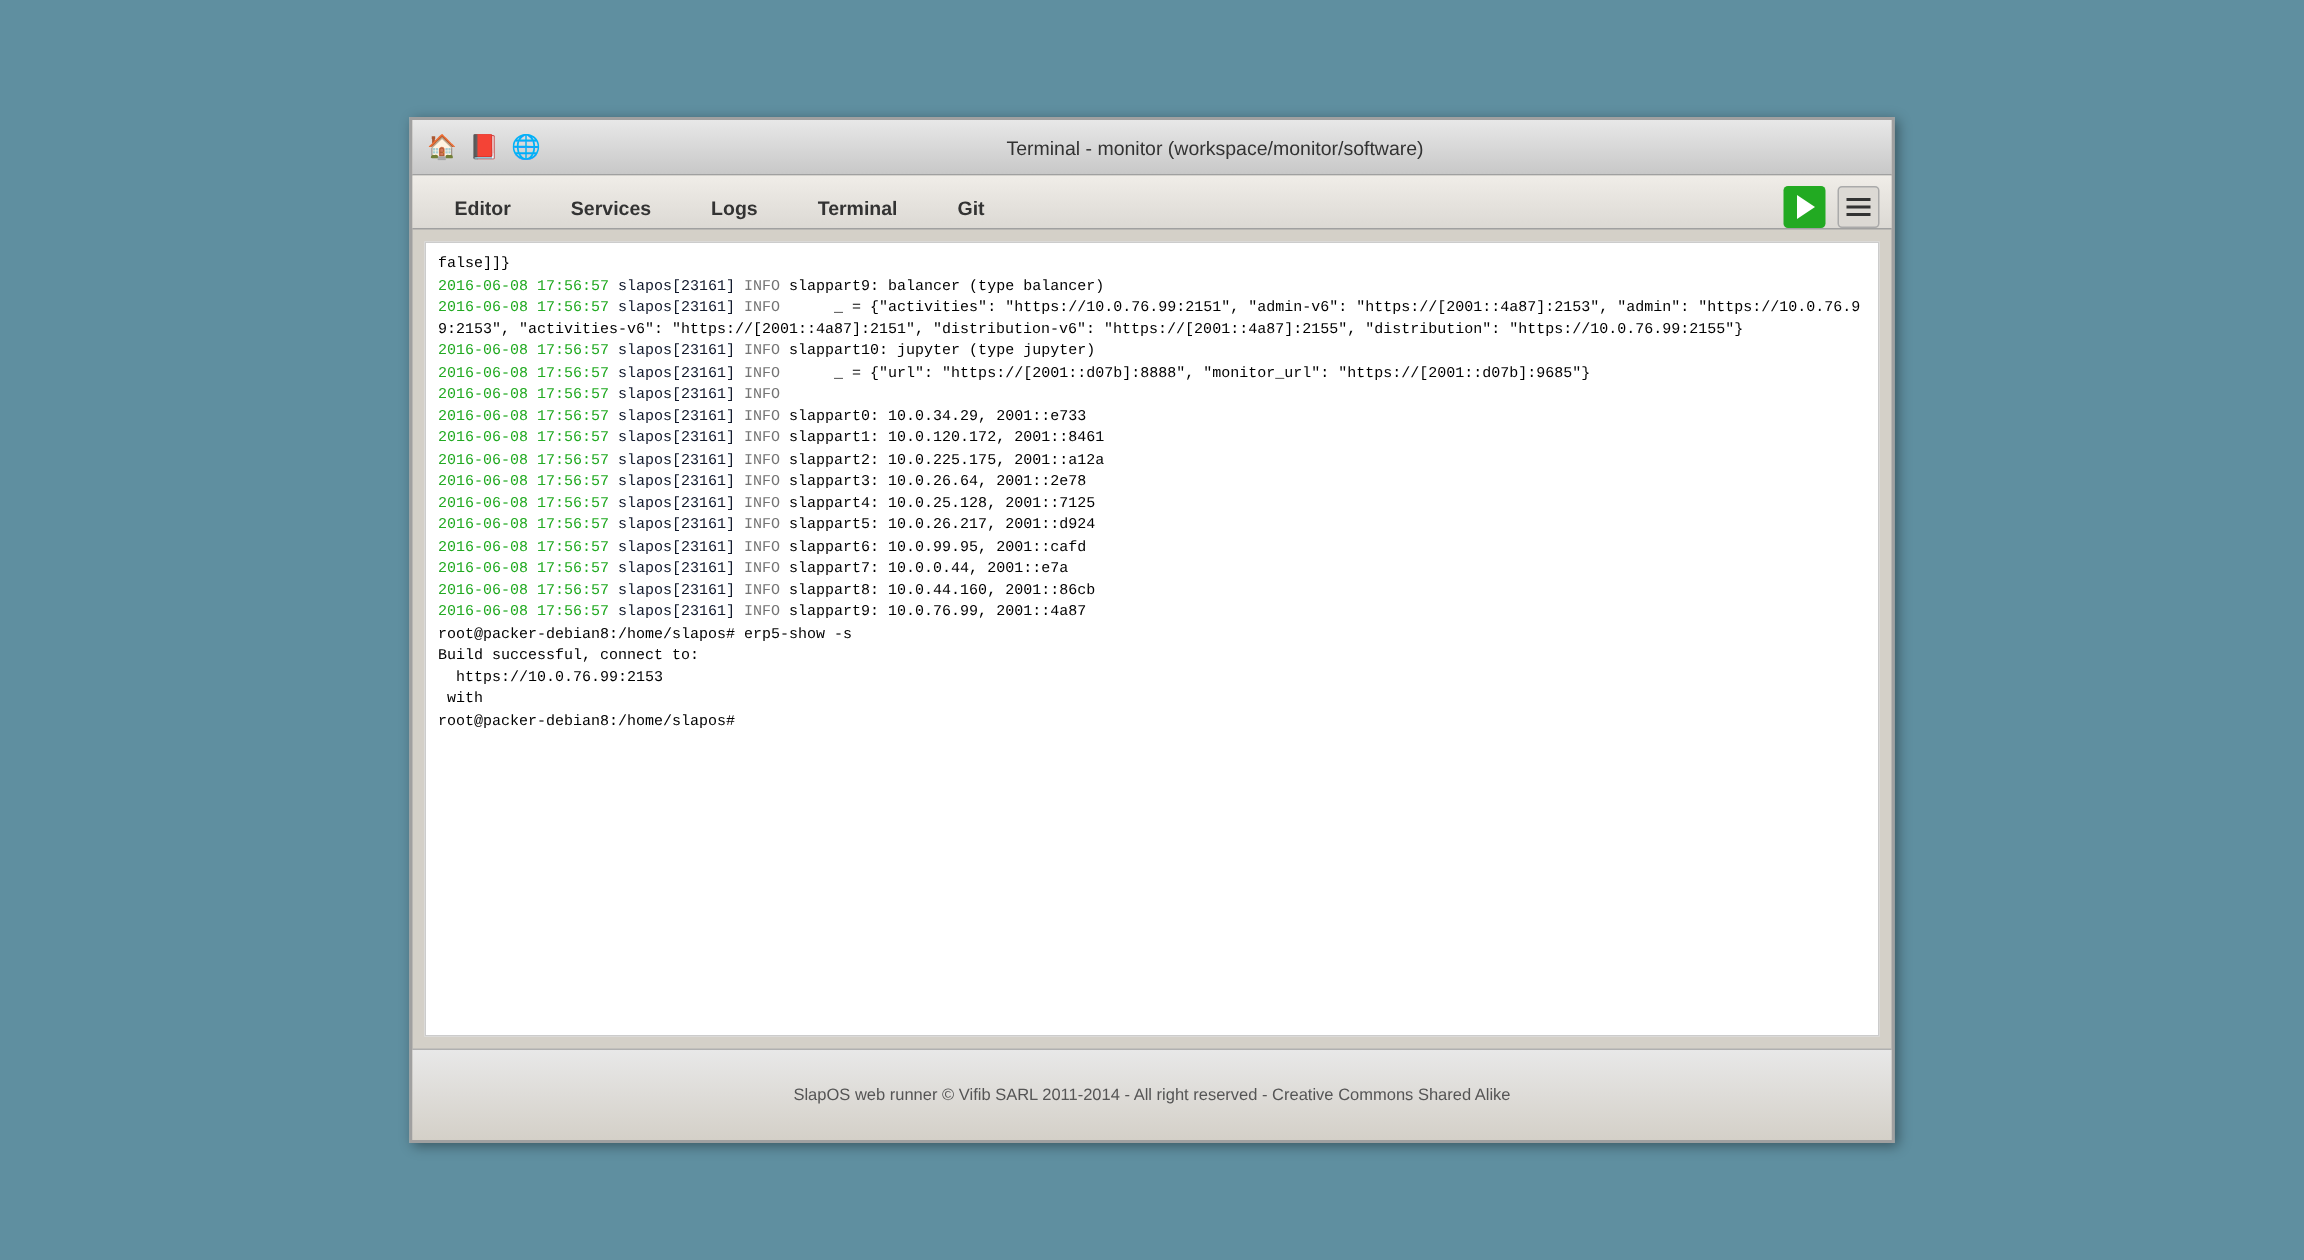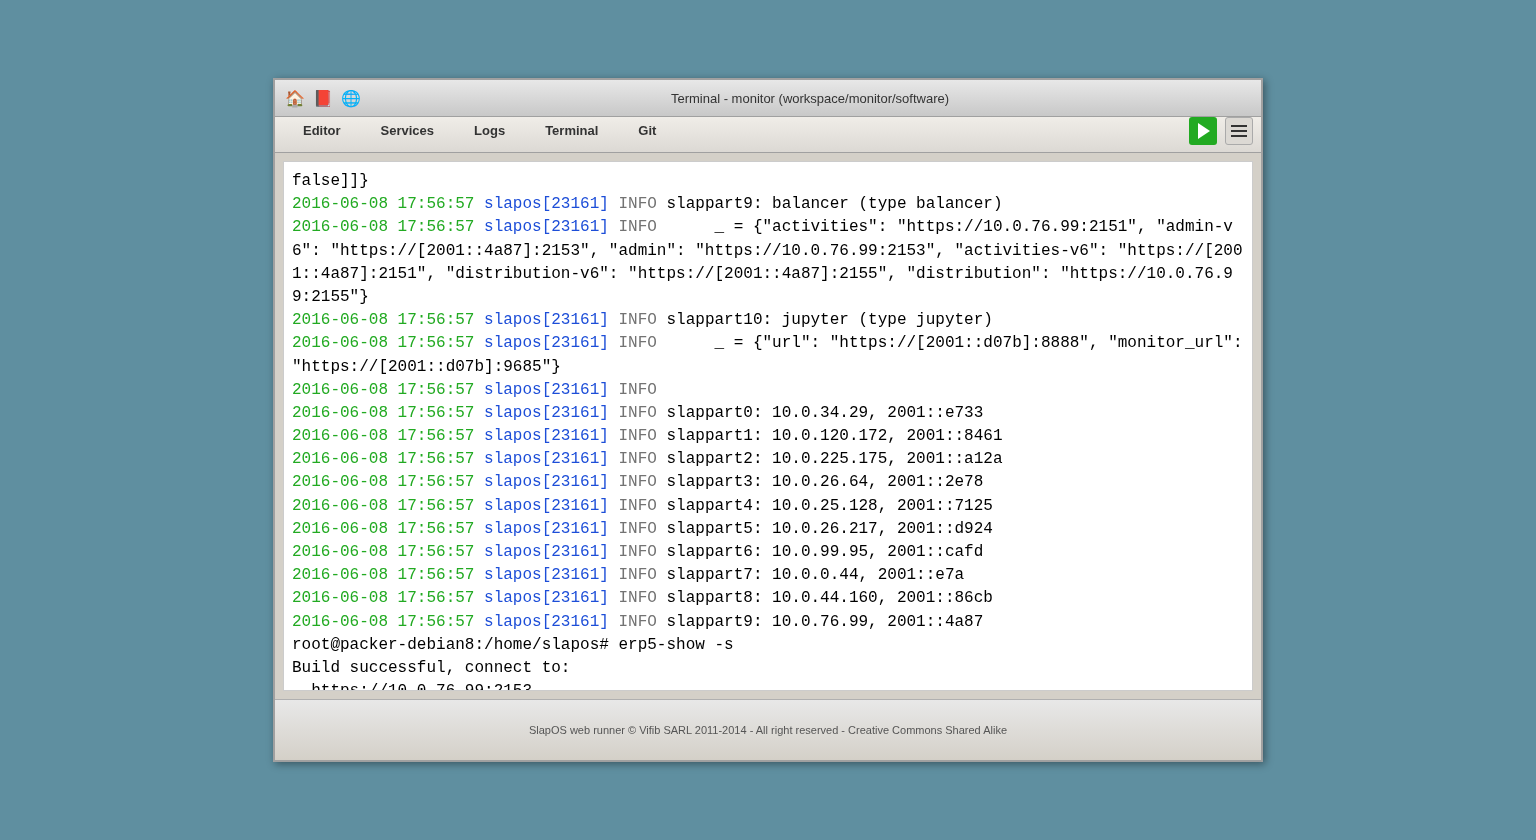--- a/index.html
+++ b/index.html
@@ -43,21 +43,21 @@
     .title-text {
       flex: 1;
       text-align: center;
       font-size: 13px;
       color: #333;
       font-weight: normal;
     }
     .nav-bar {
       background: linear-gradient(to bottom, #f0ede8, #dcd9d4);
       display: flex;
-      align-items: flex-start;
+      align-items: flex-end;
       padding: 0 8px;
       border-bottom: 1px solid #a0a0a0;
       height: 36px;
     }
     .nav-tabs {
       display: flex;
       gap: 0;
       flex: 1;
     }
     .nav-tab {
@@ -112,41 +112,41 @@
       display: block;
       width: 16px;
       height: 2px;
       background: #333;
     }
     .terminal-area {
       background: white;
       margin: 8px;
       padding: 8px;
       font-family: 'Courier New', Courier, monospace;
-      font-size: 16px;
+      font-size: 10px;
       line-height: 1.45;
       height: 530px;
       overflow-y: auto;
       border: 1px solid #ccc;
       color: #000;
       position: relative;
     }
     .terminal-area::-webkit-scrollbar {
       width: 12px;
     }
     .terminal-area::-webkit-scrollbar-track {
       background: #f0f0f0;
     }
     .terminal-area::-webkit-scrollbar-thumb {
       background: #aaa;
       border: 1px solid #888;
     }
     .line { white-space: pre-wrap; word-break: break-all; }
     .ts { color: #22aa22; }
-    .proc { color: #1d4ed8; }
+    .proc { color: #0f172a; }
     .info { color: #737373; }
     .plain { color: #000; }
     .footer {
       background: linear-gradient(to bottom, #e8e8e8, #d4d0c8);
       text-align: center;
       padding: 24px;
       font-size: 11px;
       color: #555;
       border-top: 1px solid #b0b0b0;
     }
@@ -196,19 +196,20 @@
       <div class="line"><span class="ts">2016-06-08 17:56:57 </span><span class="proc">slapos[23161] </span><span class="info">INFO </span><span class="plain">slappart3: 10.0.26.64, 2001::2e78</span></div>
       <div class="line"><span class="ts">2016-06-08 17:56:57 </span><span class="proc">slapos[23161] </span><span class="info">INFO </span><span class="plain">slappart4: 10.0.25.128, 2001::7125</span></div>
       <div class="line"><span class="ts">2016-06-08 17:56:57 </span><span class="proc">slapos[23161] </span><span class="info">INFO </span><span class="plain">slappart5: 10.0.26.217, 2001::d924</span></div>
       <div class="line"><span class="ts">2016-06-08 17:56:57 </span><span class="proc">slapos[23161] </span><span class="info">INFO </span><span class="plain">slappart6: 10.0.99.95, 2001::cafd</span></div>
       <div class="line"><span class="ts">2016-06-08 17:56:57 </span><span class="proc">slapos[23161] </span><span class="info">INFO </span><span class="plain">slappart7: 10.0.0.44, 2001::e7a</span></div>
       <div class="line"><span class="ts">2016-06-08 17:56:57 </span><span class="proc">slapos[23161] </span><span class="info">INFO </span><span class="plain">slappart8: 10.0.44.160, 2001::86cb</span></div>
       <div class="line"><span class="ts">2016-06-08 17:56:57 </span><span class="proc">slapos[23161] </span><span class="info">INFO </span><span class="plain">slappart9: 10.0.76.99, 2001::4a87</span></div>
       <div class="line">root@packer-debian8:/home/slapos# erp5-show -s</div>
       <div class="line">Build successful, connect to:</div>
       <div class="line">  https://10.0.76.99:2153</div>
+      <div class="line"> with</div>
       <div class="line">root@packer-debian8:/home/slapos# </div>
     </div>
 
   <div class="footer">
     <span>SlapOS web runner © Vifib SARL 2011-2014 - All right reserved - Creative Commons Shared Alike</span>
   </div>
 </div>
 
 </body></html>

